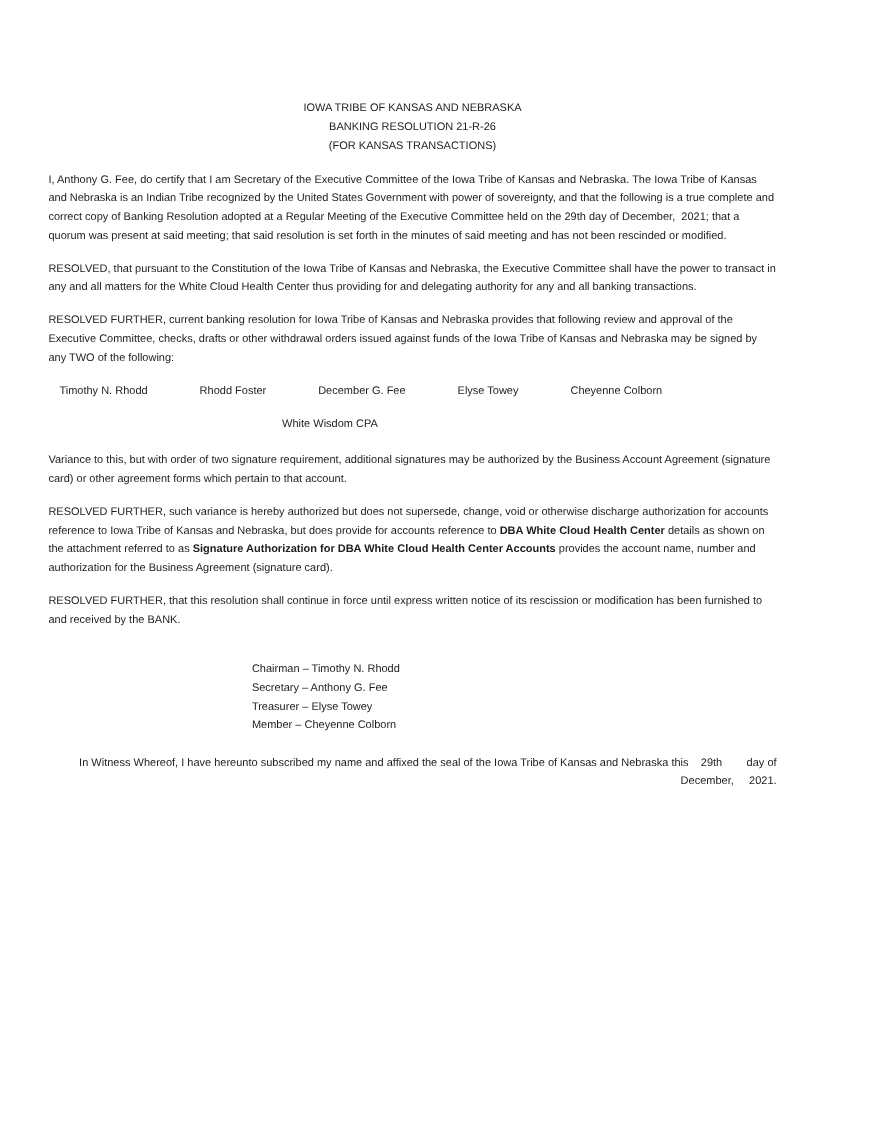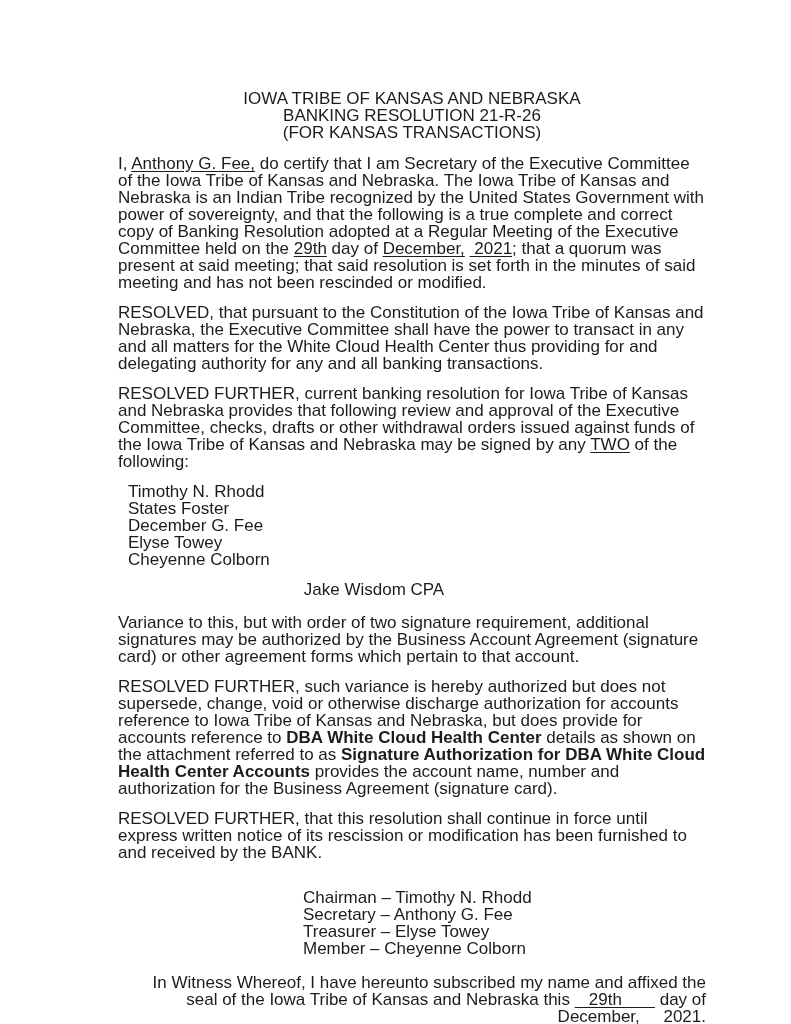--- a/index.html
+++ b/index.html
@@ -6,53 +6,51 @@
     margin: 0;
     padding: 0;
     background: #ffffff;
   }
   .page {
     position: relative;
     width: 791px;
     height: 1024px;
     background: #ffffff;
     box-sizing: border-box;
-    padding: 90px 85px 0 118px;
+    padding: 90px 85px 0 44px;
     font-family: "Liberation Sans", "DejaVu Sans", sans-serif;
-    font-size: 17px;
+    font-size: 10px;
     line-height: 17px;
     color: #1c1c1c;
     overflow: hidden;
   }
   .doc-title {
     text-align: center;
     margin: 0 0 14px 0;
   }
   .doc-title div {
     white-space: nowrap;
   }
   p.para {
     margin: 0 0 13px 0;
   }
   .salutation {
     margin: 0 0 14px 0;
   }
   .u {
-    text-decoration: underline;
     text-underline-offset: 2px;
   }
   .b {
     font-weight: bold;
   }
   .signer-row {
     display: flex;
     justify-content: space-between;
     width: 548px;
     margin: 2px 0 0 10px;
-    flex-direction: column;
   }
   .signer-center {
     width: 512px;
     text-align: center;
     margin: 13px 0 16px 0;
   }
   .officer-block {
     margin: 28px 0 17px 185px;
   }
   .witness {
@@ -73,27 +71,27 @@
 
 
   <p class="para"><span>I, </span><span class="u">Anthony G. Fee,</span><span> do certify that I am Secretary of the Executive Committee of the Iowa Tribe of Kansas and Nebraska.  The Iowa Tribe of Kansas and Nebraska is an Indian Tribe recognized by the United States Government with power of sovereignty, and that the following is a true complete and correct copy of Banking Resolution adopted at a Regular Meeting of the Executive Committee held on the </span><span class="u">29th</span><span> day of </span><span class="u">December,</span><span> </span><span class="u">&nbsp;2021</span><span>; that a quorum was present at said meeting; that said resolution is set forth in the minutes of said meeting and has not been rescinded or modified.</span></p>
 
   <p class="para">RESOLVED, that pursuant to the Constitution of the Iowa Tribe of Kansas and Nebraska, the Executive Committee shall have the power to transact in any and all matters for the White Cloud Health Center thus providing for and delegating authority for any and all banking transactions.</p>
 
   <p class="para"><span>RESOLVED FURTHER, current banking resolution for Iowa Tribe of Kansas and Nebraska provides that following review and approval of the Executive Committee, checks, drafts or other withdrawal orders issued against funds of the Iowa Tribe of Kansas and Nebraska may be signed by any </span><span class="u">TWO</span><span> of the following:</span></p>
 
   <div class="signer-row">
     <span>Timothy N. Rhodd</span>
-    <span>States Foster</span>
+    <span>Rhodd Foster</span>
     <span>December G. Fee</span>
     <span>Elyse Towey</span>
     <span>Cheyenne Colborn</span>
   </div>
 
-  <div class="signer-center">Jake Wisdom CPA</div>
+  <div class="signer-center">White Wisdom CPA</div>
 
   <p class="para">Variance to this, but with order of two signature requirement, additional signatures may be authorized by the Business Account Agreement (signature card) or other agreement forms which pertain to that account.</p>
 
   <p class="para"><span>RESOLVED FURTHER, such variance is hereby authorized but does not supersede, change, void or otherwise discharge authorization for accounts reference to Iowa Tribe of Kansas and Nebraska, but does provide for accounts reference to </span><span class="b">DBA White Cloud Health Center</span><span> details as shown on the attachment referred to as </span><span class="b">Signature Authorization for DBA White Cloud Health Center Accounts</span><span> provides the account name, number and authorization for the Business Agreement (signature card).</span></p>
 
   <p class="para">RESOLVED FURTHER, that this resolution shall continue in force until express written notice of its rescission or modification has been furnished to and received by the BANK.</p>
 
   <div class="officer-block">
     <div>Chairman – Timothy N. Rhodd</div>
     <div>Secretary – Anthony G. Fee</div>

